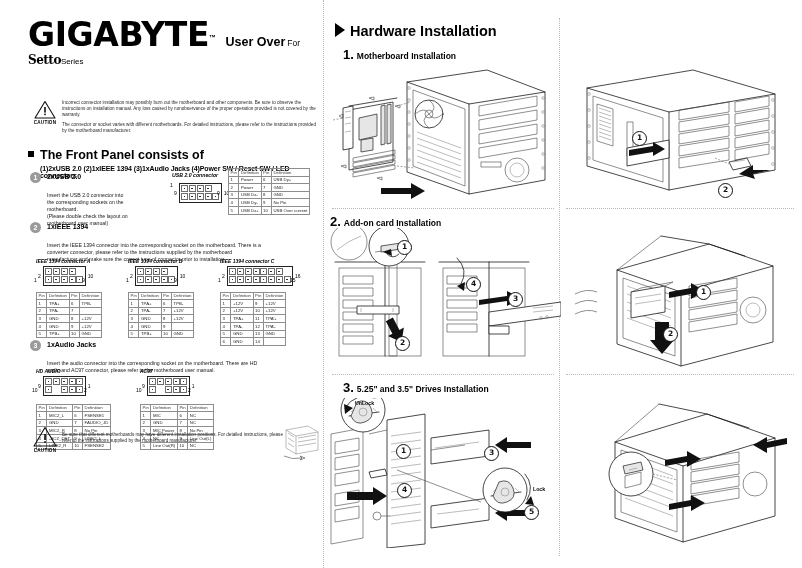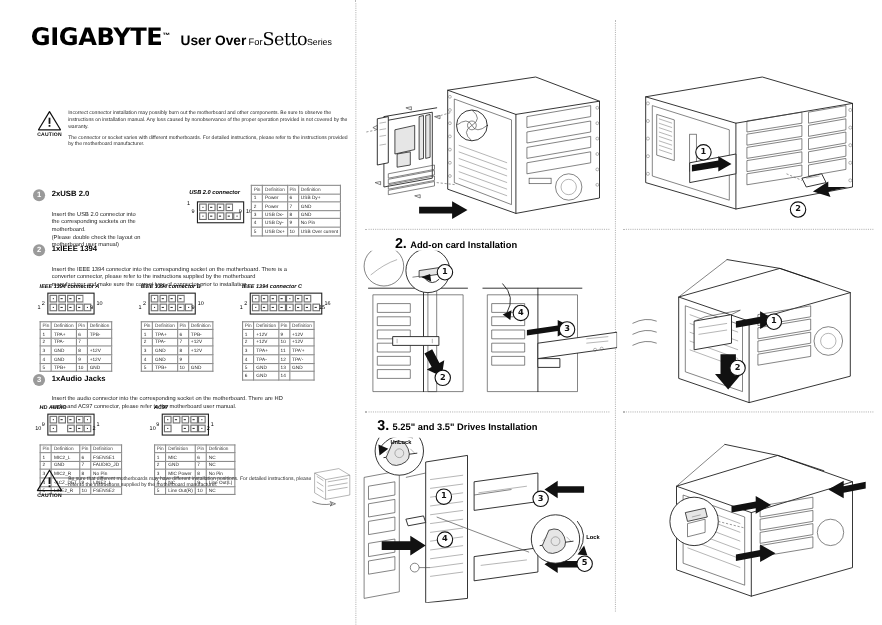--- a/index.html
+++ b/index.html
@@ -14,30 +14,30 @@
 
   
   .vdiv{position:absolute;top:0;bottom:0;border-left:1px dotted #b9b9b9;}
   .hdiv{position:absolute;border-top:1px dotted #b9b9b9;}
 
   
   .left{position:absolute;left:0;top:0;width:325px;height:568px;}
 
   .brandrow{position:absolute;left:28px;top:22px;width:290px;height:28px;}
   .brand{
-    font-weight:bold;font-size:22px;letter-spacing:-0.4px;
+    font-weight:bold;font-size:33px;letter-spacing:-0.4px;
     font-family:"DejaVu Sans","Liberation Sans",sans-serif;
     display:inline-block;vertical-align:baseline;line-height:26px;
   }
   .tm{font-size:7px;vertical-align:super;font-weight:bold;}
   .ug{font-weight:bold;font-size:12.5px;display:inline-block;margin-left:5px;vertical-align:baseline;}
   .forlbl{font-size:8.5px;display:inline-block;vertical-align:baseline;margin-left:2px;}
   .setto{
     font-family:"DejaVu Serif","Liberation Serif",serif;
-    font-weight:normal;font-size:16px;display:inline-block;vertical-align:baseline;
+    font-weight:bold;font-size:12px;display:inline-block;vertical-align:baseline;
     letter-spacing:-0.5px;
   }
   .serieslbl{font-size:8px;display:inline-block;vertical-align:baseline;}
 
   .tri{
     width:0;height:0;border-left:10px solid #000;
     border-top:7px solid transparent;border-bottom:7px solid transparent;
     display:inline-block;vertical-align:middle;
   }
 
@@ -156,20 +156,24 @@
           <rect x="10.2" y="13.6" width="1.6" height="1.6" fill="#111"></rect>
         </svg>
         <div class="cautword">CAUTION</div>
       </div>
       <div class="cauttext">
         <p>Incorrect connector installation may possibly burn out the motherboard and other components. Be sure to observe the instructions on installation manual. Any loss caused by nonobservance of the proper operation provided is not covered by the warranty.</p>
         <p>The connector or socket varies with different motherboards. For detailed instructions, please refer to the instructions provided by the motherboard manufacturer.</p>
       </div>
     </div>
 
+    <div class="sechead" style="left:28px;top:145px;width:292px;">
+      <span class="sq"></span><span class="t">The Front Panel consists of</span>
+      <div class="subline">(1)2xUSB 2.0  (2)1xIEEE 1394  (3)1xAudio Jacks  (4)Power SW / Reset SW / LED connectors</div>
+    </div>
 
     <div class="itemblock" style="left:30px;top:172px;width:290px;">
       <span class="numc">1</span><span class="ititle">2xUSB 2.0</span>
       <div class="ibody">
         <p>Insert the USB 2.0 connector into</p>
         <p>the corresponding sockets on the</p>
         <p>motherboard.</p>
         <p>(Please double check the layout on</p>
         <p>motherboard user manual)</p>
       </div>
@@ -648,21 +652,27 @@
             <path d="M6 14 L12 18"></path>
             <path d="M6 19 L12 23"></path>
         </g>
         <path class="ln2" d="M2 32 q8 4 18 2 l-2 -2 l5 2 l-5 2 l2 -2"></path>
       </svg>
     </div>
   </div>
 
   <div class="right">
 
-
+    <div class="rhead">
+      <span class="tri"></span><h2>Hardware Installation</h2>
+    </div>
+
+    <div class="stephead" style="left:18px;top:45px;">
+      <span class="stepnum">1.</span><span class="steptxt">Motherboard Installation</span>
+    </div>
 
     <div class="illo" style="left:4px;top:62px;">
       <svg width="232" height="142" viewBox="0 0 232 142">
 
         <g>
           <path class="fw" d="M78 20 L158 8 L216 30 L216 118 L140 132 L78 110 Z"></path>
           <path class="ln" d="M78 20 L140 42 L216 30"></path>
           <path class="ln" d="M140 42 L140 132"></path>
 
           <path class="ln2" d="M84 28 L136 47 L136 124 L84 104 Z"></path>
@@ -742,21 +752,21 @@
           <path d="M68 104 L86 106"></path>
           <path d="M4 58 L14 56"></path>
         </g>
 
         <g class="arw">
           <path d="M52 126 L82 126 L82 121 L96 129 L82 137 L82 132 L52 132 Z"></path>
         </g>
       </svg>
     </div>
 
-    <div class="stephead" style="left:34px;top:212px;">
+    <div class="stephead" style="left:5px;top:212px;">
       <span class="stepnum">2.</span><span class="steptxt">Add-on card Installation</span>
     </div>
 
     <div class="illo" style="left:4px;top:228px;">
       <svg width="232" height="142" viewBox="0 0 232 142">
 
         <g>
           <circle class="ln2" cx="20" cy="14" r="18"></circle>
           <path class="hair" d="M8 22 q12 -10 24 -14"></path>
           <path class="ln" d="M6 34 L96 34"></path>

